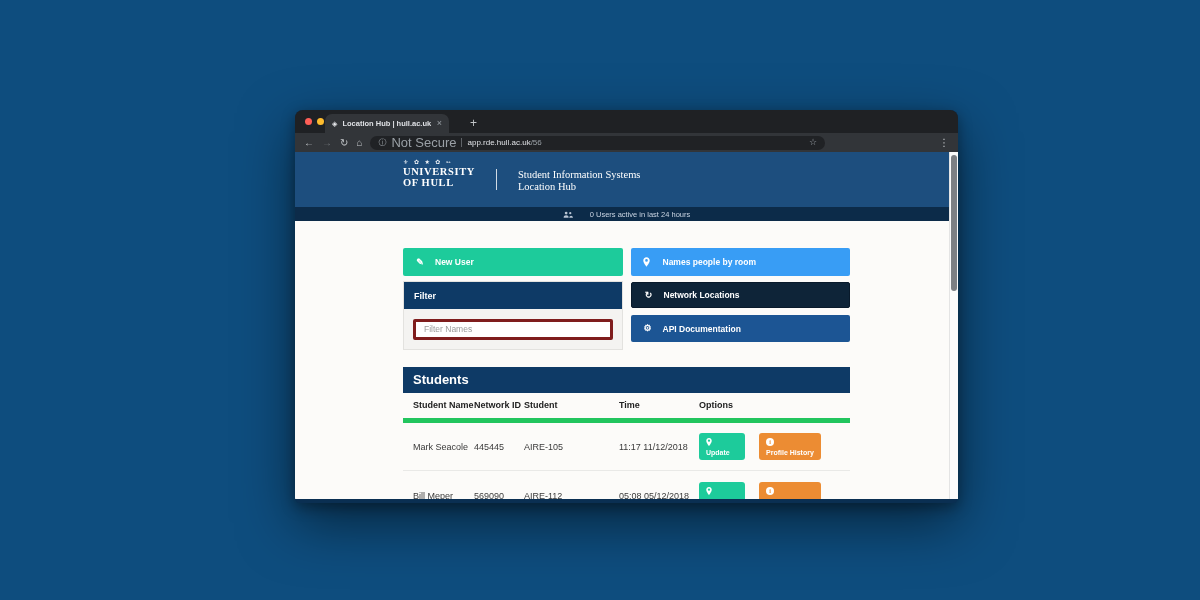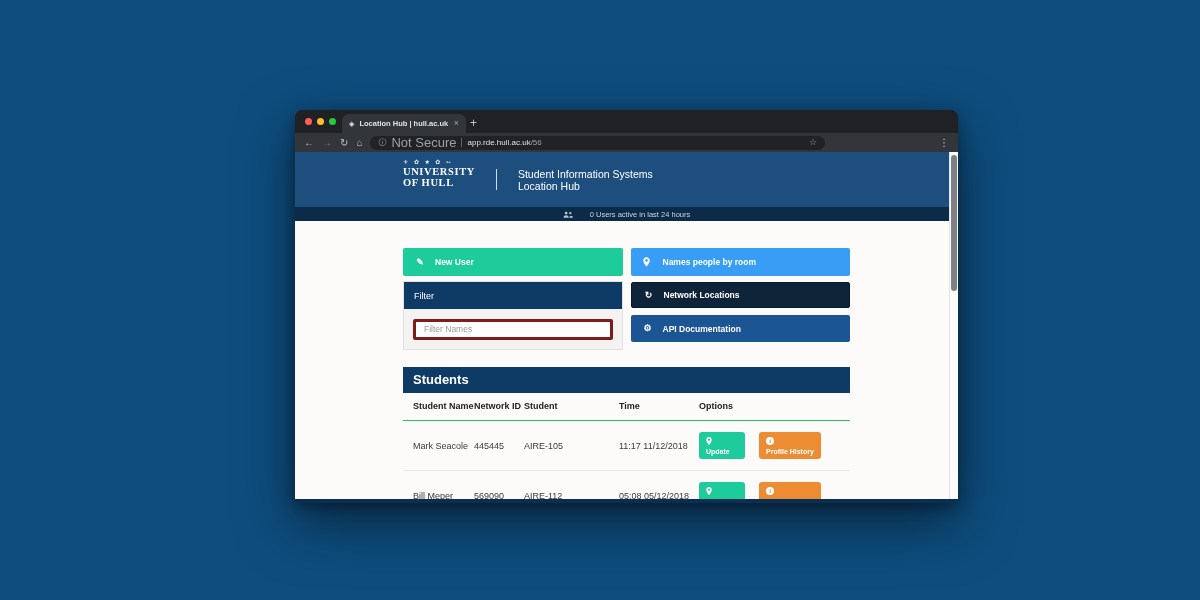--- a/index.html
+++ b/index.html
@@ -11,21 +11,21 @@
   
   .window { position:absolute; left:295px; top:110px; width:663px; height:393px;
             border-radius:8px 8px 5px 5px; overflow:hidden; background:#0a2f52;
             box-shadow:0 20px 55px rgba(0,0,0,.5), 0 4px 14px rgba(0,0,0,.35); }
 
   .tabstrip { position:absolute; left:0; top:0; right:0; height:23px; background:#1f2124; }
   .traffic { position:absolute; left:10px; top:8px; display:flex; gap:5px; }
   .light { width:7px; height:7px; border-radius:50%; }
   .light.red { background:#ff5f57; } .light.yellow { background:#febc2e; } .light.green { background:#28c840; }
 
-  .tab { position:absolute; left:47px; top:4px; width:124px; height:19px; background:#323539;
+  .tab { position:absolute; left:30px; top:4px; width:124px; height:19px; background:#323539;
          border-radius:7px 7px 0 0; display:flex; align-items:center; padding:0 7px; gap:5px; }
   .favicon { color:#e8eaed; font-size:7px; line-height:1; }
   .tab-title { color:#dfe1e5; font-size:7.5px; font-weight:bold; white-space:nowrap; overflow:hidden; flex:1; }
   .tab-close { color:#9aa0a6; font-size:9px; line-height:1; }
   .newtab { position:absolute; left:175px; top:5px; color:#c3c6c9; font-size:12px; line-height:17px; }
 
   .toolbar { position:absolute; left:0; top:23px; right:0; height:19px; background:#323539;
              display:flex; align-items:center; padding:0 9px; gap:8px; }
   .navic { color:#c3c6c9; font-size:10px; line-height:1; }
   .navic.dim { color:#6d7175; }
@@ -41,53 +41,53 @@
 
   
   .viewport { position:absolute; left:0; top:42px; right:0; bottom:4px; background:#fcfbf9; overflow:hidden; }
 
   .site-header { height:55px; background:#1d4e7e; }
   .header-inner { width:447px; margin:0 auto; padding-top:7px; display:flex; color:#fff;gap:13px; }
   .wordmark { font-family:"Liberation Serif", serif; line-height:1; }
   .crest { font-size:6px; letter-spacing:2px; color:#f0f3f7; margin-bottom:2px; }
   .uni1, .uni2 { font-size:10.5px; font-weight:bold; letter-spacing:.6px; line-height:10.5px; }
   .header-sep { width:1px; background:rgba(255,255,255,.8); margin:10px 8px 2px 8px; }
-  .subtitle { font-family:Liberation Sans, sans-serif; font-size:10.5px; line-height:11.5px; padding-top:10px; }
+  .subtitle { font-family:Liberation Serif, serif; font-size:10.5px; line-height:11.5px; padding-top:10px; }
 
   .status-bar { height:14px; background:#0c2b49; color:#c9d4e2; font-size:7.5px;
                 display:flex; align-items:center; justify-content:center; gap:17px; }
   .users-ic svg { display:block; }
 
   .content { padding-top:27px; }
   .container { width:447px; margin:0 auto; }
   .cols { display:flex; gap:8px; margin-bottom:17px; }
   .col { flex:1; min-width:0; }
 
   .btn { display:flex; align-items:center; gap:10px; width:100%; height:28px; padding:0 12px;
          color:#fff; font-size:8.5px; font-weight:bold; border-radius:2px; }
   .btn .bic { font-size:9px; line-height:1; width:10px; text-align:center; }
   .btn-green { background:#1dcb9b; margin-bottom:5px; }
   .btn-sky { background:#389df5; margin-bottom:6px; }
   .btn-darknavy { background:#0e2438; border:1px solid #091a2b; height:26px; margin-bottom:7px; }
   .btn-api { background:#1c5594; height:27px; }
 
   .panel { border:1px solid #e3e2df; background:#f4f3f1; }
-  .panel-head { height:27px; background:#0e3a66; color:#fff; font-size:9px; font-weight:normal;
+  .panel-head { height:27px; background:#0e3a66; color:#fff; font-size:9px; font-weight:bold;
                 display:flex; align-items:center; padding:0 10px; }
   .panel-body { padding:9px; }
   .filter-input { width:100%; height:21px; background:#fff; border:3px solid #7f1d1d; border-radius:2px;
                   font-size:8.5px; padding:0 8px; color:#444; font-family:"Liberation Sans", sans-serif; }
   .filter-input::placeholder { color:#9b9b9b; }
 
   .students-head { height:26px; background:#0e3a66; color:#fff; font-size:13px; font-weight:bold;
                    display:flex; align-items:center; padding:0 10px; }
   table { width:447px; border-collapse:collapse; table-layout:fixed; font-size:9px; color:#3a3a3a; }
   col.c1{width:71px} col.c2{width:50px} col.c3{width:95px} col.c4{width:80px} col.c5{width:151px}
   thead th { text-align:left; font-weight:bold; color:#222; height:28px; vertical-align:middle;
-             border-bottom:1px solid #22c55e; }
+             border-bottom:5px solid #22c55e; }
   th:first-child, td:first-child { padding-left:10px; }
   tbody td { height:50px; vertical-align:middle; border-bottom:1px solid #e9e9e7; }
   .opt-cell { display:flex; gap:14px; padding:4px 0; }
   .mini-btn { display:flex; flex-direction:column; align-items:flex-start; gap:3px;
               padding:5px 7px 4px 7px; border-radius:3px; color:#fff; font-size:7px; font-weight:bold;
               min-width:46px; }
   .mini-green { background:#1dcb9b; }
   .mini-orange { background:#ec8c33; }
   .info-circ { width:8px; height:8px; border-radius:50%; background:#fff; color:#ec8c33;
                font-size:6px; font-weight:bold; line-height:8px; text-align:center;

